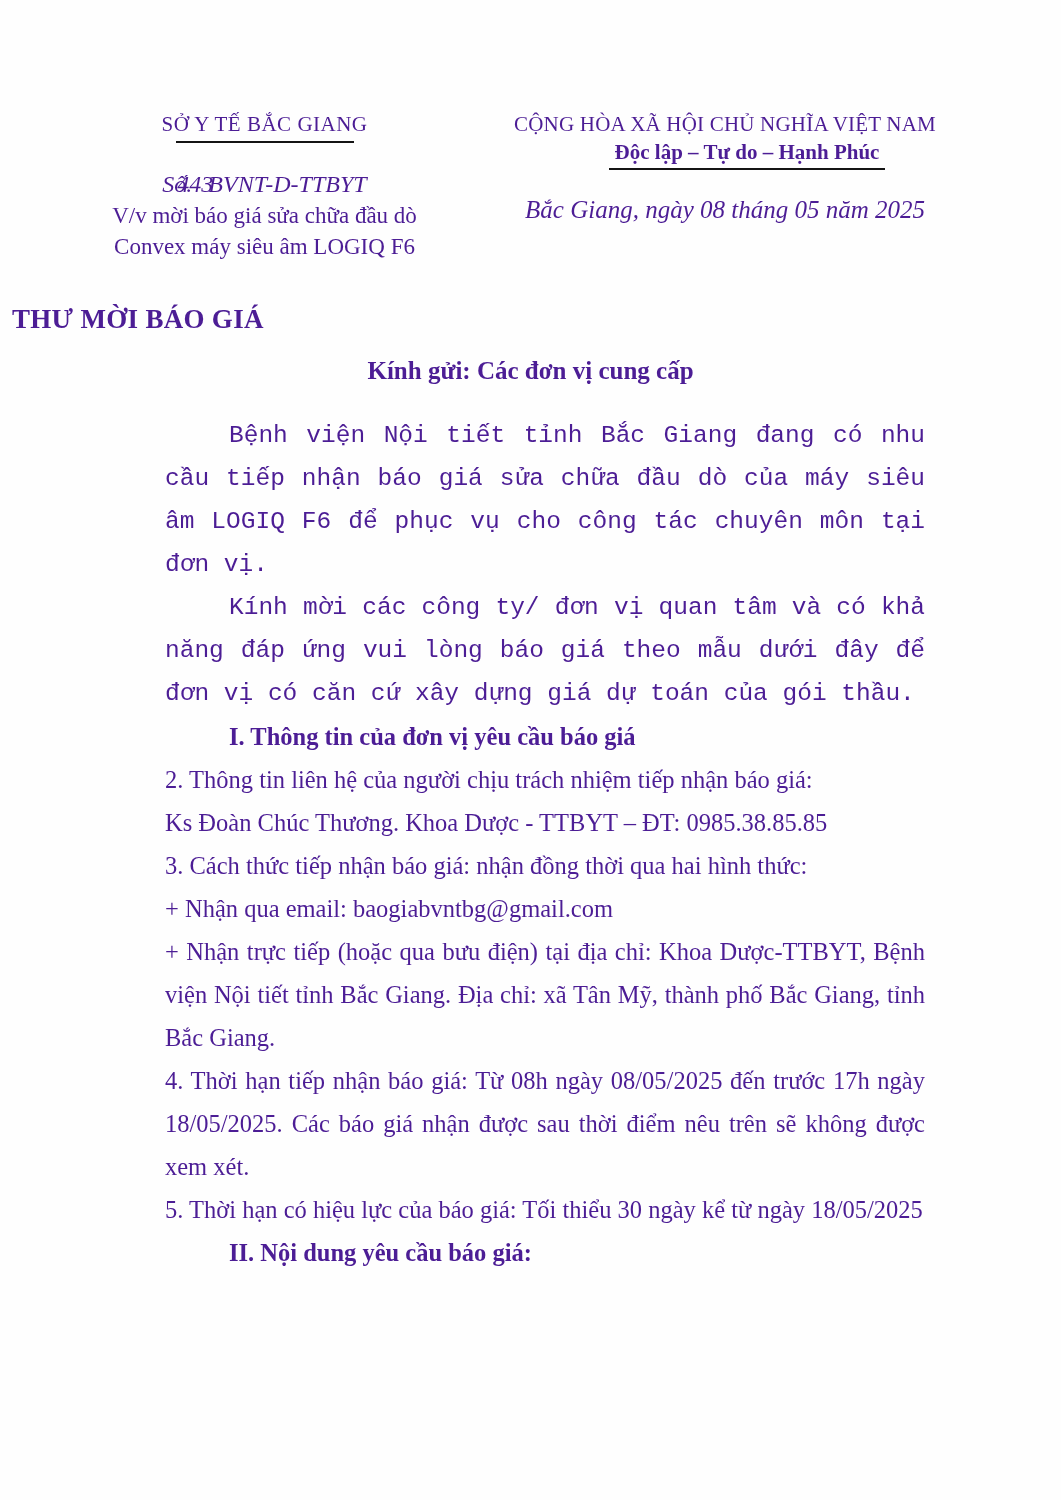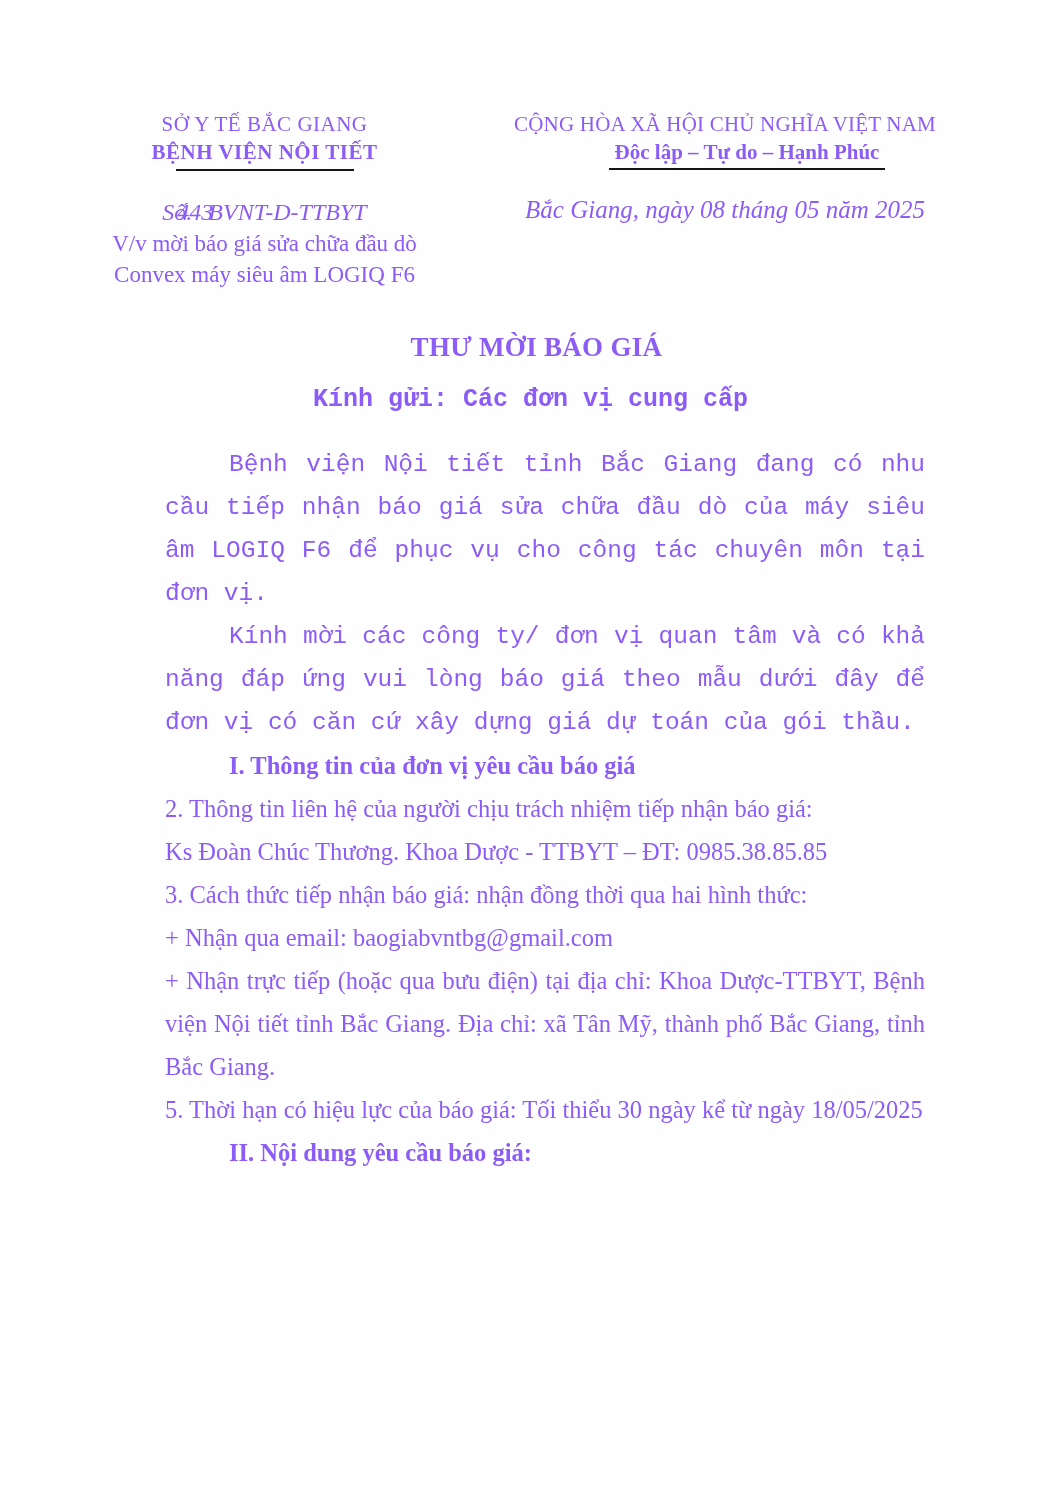--- a/index.html
+++ b/index.html
@@ -2,21 +2,21 @@
 <html><head>
 <meta charset="utf-8">
 <style>
   html,body{margin:0;padding:0;background:#e8e8e8;}
   .page{
     position:relative;
     width:1061px;height:1500px;
     margin:0 auto;
     background:#fefefdff;
     background:#fefefe;
-    color:#8b5cf6;
+    color:#4c1d95;
     font-family:"Liberation Serif","DejaVu Serif",serif;
     box-sizing:border-box;
     overflow:hidden;
   }
   .header{
     display:flex;
     padding:110px 48px 0 92px;
     box-sizing:border-box;
   }
   .header-left{
@@ -32,48 +32,46 @@
   .org-name{font-size:21px;line-height:28px;font-weight:bold;letter-spacing:.5px;}
   .org-underline{width:178px;border-bottom:2px solid #141414;margin:3px auto 0;}
   .doc-number{margin-top:26px;font-size:24px;line-height:31px;white-space:nowrap;font-style:italic;}
   .doc-number .num{margin-left:-15px;}
   .doc-number .suffix{margin-left:-5px;}
   .subject{font-size:23px;line-height:31px;}
   .national-title{font-size:21px;line-height:28px;font-weight:normal;letter-spacing:.2px;}
   .motto{display:inline-block;font-size:21px;line-height:28px;font-weight:bold;border-bottom:2px solid #141414;padding:0 6px 2px;margin-left:44px;}
   .date-line{margin-top:24px;font-size:25px;font-style:italic;line-height:31px;}
   .doc-title{
-    text-align:center;font-weight:bold;font-size:27px;
+    font-weight:bold;font-size:27px;
     margin-top:42px;letter-spacing:.3px;margin-left:12px;
   }
   .salutation{
     text-align:center;font-weight:bold;font-size:25px;
     margin-top:22px;
-    font-family:Liberation Mono, monospace;
   }
   .content{
     padding:0 136px 0 165px;
     margin-top:29px;
     font-size:24.5px;
     line-height:43px;
   }
   .content p{margin:0;text-align:justify;}
   .content p.indent{text-indent:64px;font-family:Liberation Mono, monospace;}
   .content p.heading{font-weight:bold;text-indent:64px;text-align:left;}
 </style>
 </head>
 <body>
 
 <div class="page">
 
   <div class="header">
 
     <div class="header-left">
       <div class="org-parent">SỞ Y TẾ BẮC GIANG</div>
-      <div class="org-name">BỆNH VIỆN NỘI TIẾT</div>
       <div class="org-underline"></div>
       <div class="doc-number"><span>Số.</span><span class="num">443</span><span class="suffix">BVNT-D-TTBYT</span></div>
       <div class="subject">V/v mời báo giá sửa chữa đầu dò</div>
       <div class="subject">Convex máy siêu âm LOGIQ F6</div>
     </div>
 
     <div class="header-right">
       <div class="national-title">CỘNG HÒA XÃ HỘI CHỦ NGHĨA VIỆT NAM</div>
       <div><span class="motto">Độc lập – Tự do – Hạnh Phúc</span></div>
       <div class="date-line">Bắc Giang, ngày 08 tháng 05 năm 2025</div>
@@ -86,17 +84,18 @@
 
   <div class="content">
       <p class="indent">Bệnh viện Nội tiết tỉnh Bắc Giang đang có nhu cầu tiếp nhận báo giá sửa chữa đầu dò của máy siêu âm LOGIQ F6 để phục vụ cho công tác chuyên môn tại đơn vị.</p>
       <p class="indent">Kính mời các công ty/ đơn vị quan tâm và có khả năng đáp ứng vui lòng báo giá theo mẫu dưới đây để đơn vị có căn cứ xây dựng giá dự toán của gói thầu.</p>
       <p class="heading">I. Thông tin của đơn vị yêu cầu báo giá</p>
       <p class="plain">2. Thông tin liên hệ của người chịu trách nhiệm tiếp nhận báo giá:</p>
       <p class="plain">Ks Đoàn Chúc Thương. Khoa Dược - TTBYT – ĐT: 0985.38.85.85</p>
       <p class="plain">3. Cách thức tiếp nhận báo giá: nhận đồng thời qua hai hình thức:</p>
       <p class="plain">+ Nhận qua email: baogiabvntbg@gmail.com</p>
       <p class="plain">+ Nhận trực tiếp (hoặc qua bưu điện) tại địa chỉ: Khoa Dược-TTBYT, Bệnh viện Nội tiết tỉnh Bắc Giang. Địa chỉ: xã Tân Mỹ, thành phố Bắc Giang, tỉnh Bắc Giang.</p>
+      <p class="plain">4. Thời hạn tiếp nhận báo giá: Từ 08h ngày 08/05/2025 đến trước 17h ngày 18/05/2025. Các báo giá nhận được sau thời điểm nêu trên sẽ không được xem xét.</p>
       <p class="plain">5. Thời hạn có hiệu lực của báo giá: Tối thiểu 30 ngày kể từ ngày 18/05/2025</p>
       <p class="heading">II. Nội dung yêu cầu báo giá:</p>
     </div>
 
 </div>
 
 </body></html>

